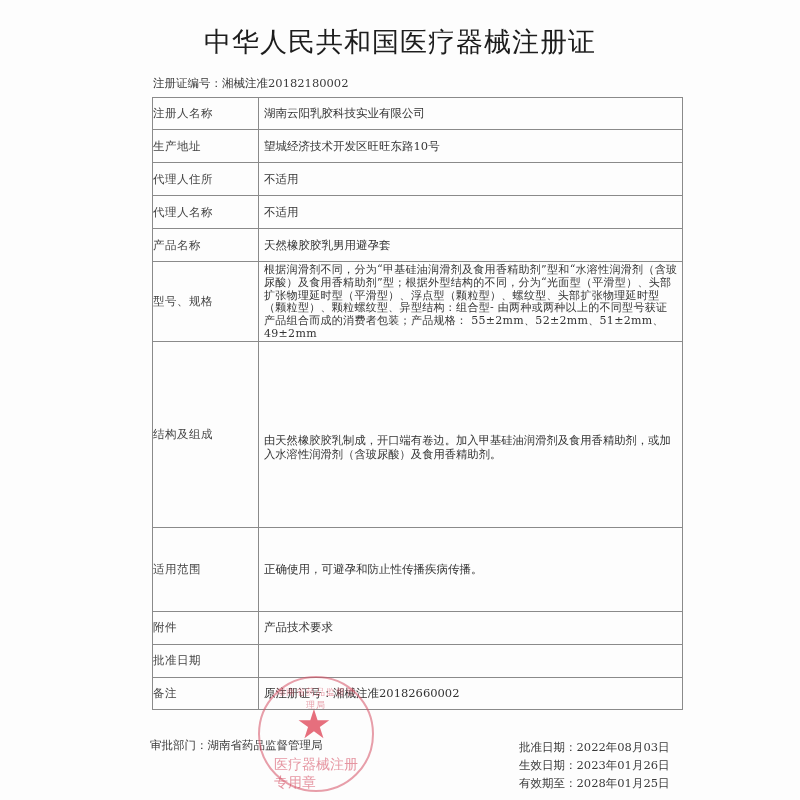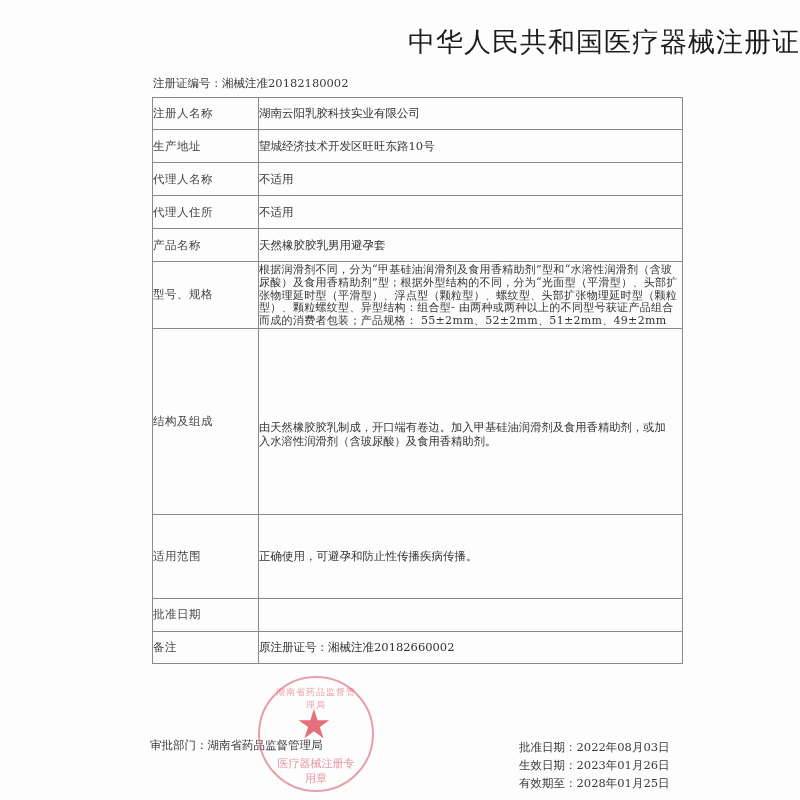--- a/index.html
+++ b/index.html
@@ -1,57 +1,57 @@
 <!DOCTYPE html>
 <html><head>
 <meta charset="utf-8">
 <style>
   html, body { margin: 0; padding: 0; }
   body {
     width: 800px; height: 800px; background: #fdfdfd; position: relative; overflow: hidden;
     font-family: "DejaVu Serif", "Liberation Serif", serif; color: #2a2a2a;
   }
   .title {
-    position: absolute; left: 0; top: 24px; width: 800px; text-align: right;
+    position: absolute; left: 0; top: 24px; width: 800px; text-align: center;
     font-family: "DejaVu Sans", "Liberation Sans", sans-serif;
     font-size: 27px; letter-spacing: 1px; color: #1d1d1d;
   }
   .reg-no {
     position: absolute; left: 153px; top: 76px; font-size: 11.5px; color: #3a3a3a;
   }
   table.cert {
     position: absolute; left: 152px; top: 97px; width: 531px;
     border-collapse: collapse; table-layout: fixed;
   }
   table.cert td {
     border: 1.5px solid #8a8a8a; font-size: 11.5px; color: #333; padding: 0;
   }
   table.cert td.label { width: 105px; color: #444; letter-spacing: 0.5px; }
-  table.cert td.value { vertical-align: middle; }
+  table.cert td.value { padding-left: 5px; vertical-align: middle; }
   .spec-text { font-size: 11px; line-height: 12.8px; padding-top: 2px; letter-spacing: 0.3px; }
   .struct-text { font-size: 11.3px; line-height: 14px; margin-top: 28px; }
   .footer { position: absolute; font-size: 11.5px; color: #3a3a3a; }
   .approve-dept { left: 150px; top: 738px; }
   .dates { left: 519px; top: 738px; line-height: 18px; }
   .stamp {
     position: absolute; left: 258px; top: 676px; width: 112px; height: 112px;
     border: 2px solid rgba(214,80,100,0.55); border-radius: 50%;
     pointer-events: none;
   }
   .stamp .star {
     position: absolute; left: 36px; top: 26px; font-size: 40px; line-height: 40px;
     color: rgba(220,50,70,0.7);
   }
   .stamp .ring-text {
     position: absolute; left: 12px; top: 8px; width: 88px; text-align: center;
     font-size: 9px; color: rgba(214,80,100,0.55); letter-spacing: 1px;
   }
   .stamp .bottom-text {
-    position: absolute; left: 14px; top: 78px; width: 84px; text-align: center;
-    font-size: 11px; color: rgba(214,80,100,0.6);
+    position: absolute; left: 14px; top: 78px; width: 84px; text-align: left;
+    font-size: 14px; color: rgba(214,80,100,0.6);
   }
 </style>
 </head>
 <body>
 
 <div class="title">中华人民共和国医疗器械注册证</div>
 
 <div class="reg-no">
   <span>注册证编号：</span><span>湘械注准20182180002</span>
 </div>
@@ -60,25 +60,25 @@
   <tbody>
       <tr style="height:32px">
     <td class="label">注册人名称</td>
     <td class="value">湖南云阳乳胶科技实业有限公司</td>
   </tr>
   <tr style="height:33px">
     <td class="label">生产地址</td>
     <td class="value">望城经济技术开发区旺旺东路10号</td>
   </tr>
   <tr style="height:33px">
-    <td class="label">代理人名称</td>
+    <td class="label">代理人住所</td>
     <td class="value">不适用</td>
   </tr>
   <tr style="height:33px">
-    <td class="label">代理人住所</td>
+    <td class="label">代理人名称</td>
     <td class="value">不适用</td>
   </tr>
   <tr style="height:33px">
     <td class="label">产品名称</td>
     <td class="value">天然橡胶胶乳男用避孕套</td>
   </tr>
   <tr style="height:58px">
     <td class="label">型号、规格</td>
     <td class="value" style="vertical-align:top;padding-right:4px;">
       <div class="spec-text">根据润滑剂不同，分为“甲基硅油润滑剂及食用香精助剂”型和“水溶性润滑剂（含玻尿酸）及食用香精助剂”型；根据外型结构的不同，分为“光面型（平滑型）、头部扩张物理延时型（平滑型）、浮点型（颗粒型）、螺纹型、头部扩张物理延时型（颗粒型）、颗粒螺纹型、异型结构：组合型- 由两种或两种以上的不同型号获证产品组合而成的消费者包装；产品规格： 55±2mm、52±2mm、51±2mm、49±2mm</div>
@@ -86,20 +86,24 @@
   </tr>
   <tr style="height:186px">
     <td class="label">结构及组成</td>
     <td class="value" style="padding-right:6px;">
       <div class="struct-text">由天然橡胶胶乳制成，开口端有卷边。加入甲基硅油润滑剂及食用香精助剂，或加入水溶性润滑剂（含玻尿酸）及食用香精助剂。</div>
     </td>
   </tr>
   <tr style="height:84px">
     <td class="label">适用范围</td>
     <td class="value">正确使用，可避孕和防止性传播疾病传播。</td>
+  </tr>
+  <tr style="height:33px">
+    <td class="label">附件</td>
+    <td class="value">产品技术要求</td>
   </tr>
   <tr style="height:33px">
     <td class="label">批准日期</td>
     <td class="value"></td>
   </tr>
   <tr style="height:32px">
     <td class="label">备注</td>
     <td class="value">原注册证号：湘械注准20182660002</td>
   </tr>
 </tbody>

